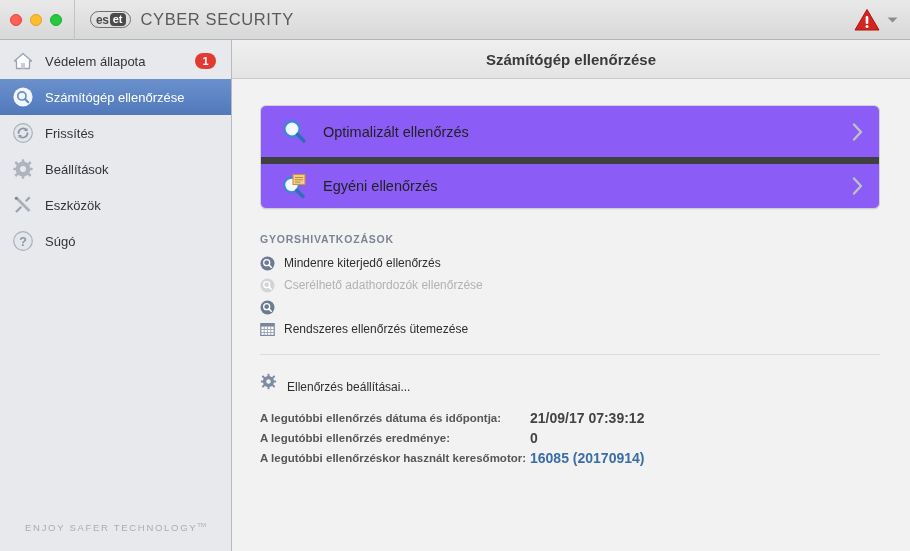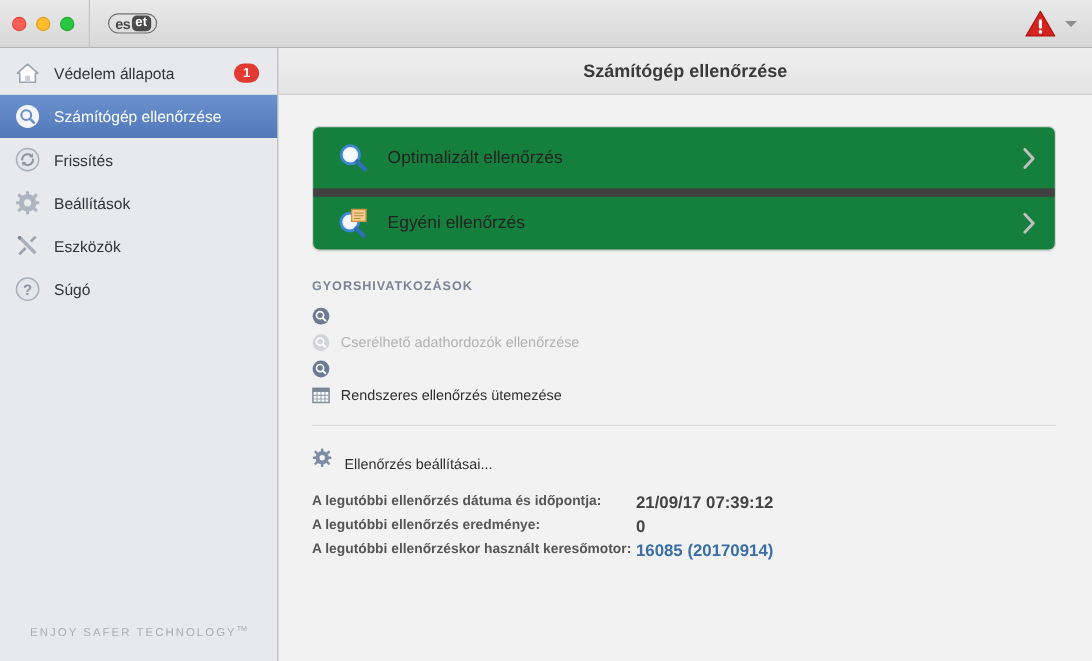--- a/index.html
+++ b/index.html
@@ -98,21 +98,21 @@
     background: linear-gradient(to bottom, #efefef 0%, #e4e4e4 100%);
     border-bottom: 1px solid #c9c9c9;
     display: flex; align-items: center; justify-content: center;
   }
   .content-title { font-size: 15px; font-weight: bold; color: #3a3a3a; }
 
   .content-inner { flex: 1 1 auto; padding: 26px 30px 0 28px; position: relative; }
 
   
   .scan-card {
-    background: #15803d;
+    background: #8b5cf6;
     border: 1px solid #d2d2d2;
     border-radius: 6px;
     box-shadow: 0 1px 1px rgba(0,0,0,0.05);
     overflow: hidden;
   }
   .scan-row {
     height: 51px; display: flex; align-items: center;
     padding: 0 14px 0 18px; position: relative; cursor: default;
   }
   .scan-row + .scan-row { border-top: 7px solid #404040; }
@@ -155,20 +155,21 @@
       <span class="dot red"></span>
       <span class="dot yellow"></span>
       <span class="dot green"></span>
     </div>
     <div class="tb-sep"></div>
     <div class="brand">
       <span class="eset-logo">
         <span class="es">es</span>
         <span class="et">et</span>
       </span>
+      <span class="brand-name">CYBER SECURITY</span>
     </div>
     <div class="tb-right">
       <svg class="warn-tri" viewBox="0 0 26 24">
         <path d="M13 1.5 L25 22 L1 22 Z" fill="#d5231f" stroke="#a8160f" stroke-width="1" stroke-linejoin="round"></path>
         <rect x="11.7" y="8" width="2.6" height="8" rx="1.3" fill="#ffffff"></rect>
         <circle cx="13" cy="18.6" r="1.5" fill="#ffffff"></circle>
       </svg>
       <svg class="chevd" viewBox="0 0 11 8">
         <path d="M0.5 1.5 L5.5 6.5 L10.5 1.5 Z" fill="#8d8d8d"></path>
       </svg>
@@ -294,20 +295,21 @@
 
         <div class="ql-heading">GYORSHIVATKOZÁSOK</div>
         <div class="ql-list">
 
           <div class="ql-item">
             <svg class="qicon" viewBox="0 0 15 15">
               <circle cx="7.5" cy="7.5" r="7" fill="#6c7a94"></circle>
               <circle cx="6.7" cy="6.7" r="3" fill="none" stroke="#ffffff" stroke-width="1.3"></circle>
               <line x1="8.9" y1="8.9" x2="11.2" y2="11.2" stroke="#ffffff" stroke-width="1.6" stroke-linecap="round"></line>
             </svg>
+            <span class="qlabel">Mindenre kiterjedő ellenőrzés</span>
           </div>
 
           <div class="ql-item disabled">
             <svg class="qicon" viewBox="0 0 15 15">
               <circle cx="7.5" cy="7.5" r="7" fill="#d2d4d8"></circle>
               <circle cx="6.7" cy="6.7" r="3" fill="none" stroke="#ffffff" stroke-width="1.3"></circle>
               <line x1="8.9" y1="8.9" x2="11.2" y2="11.2" stroke="#ffffff" stroke-width="1.6" stroke-linecap="round"></line>
             </svg>
             <span class="qlabel">Cserélhető adathordozók ellenőrzése</span>
           </div>

